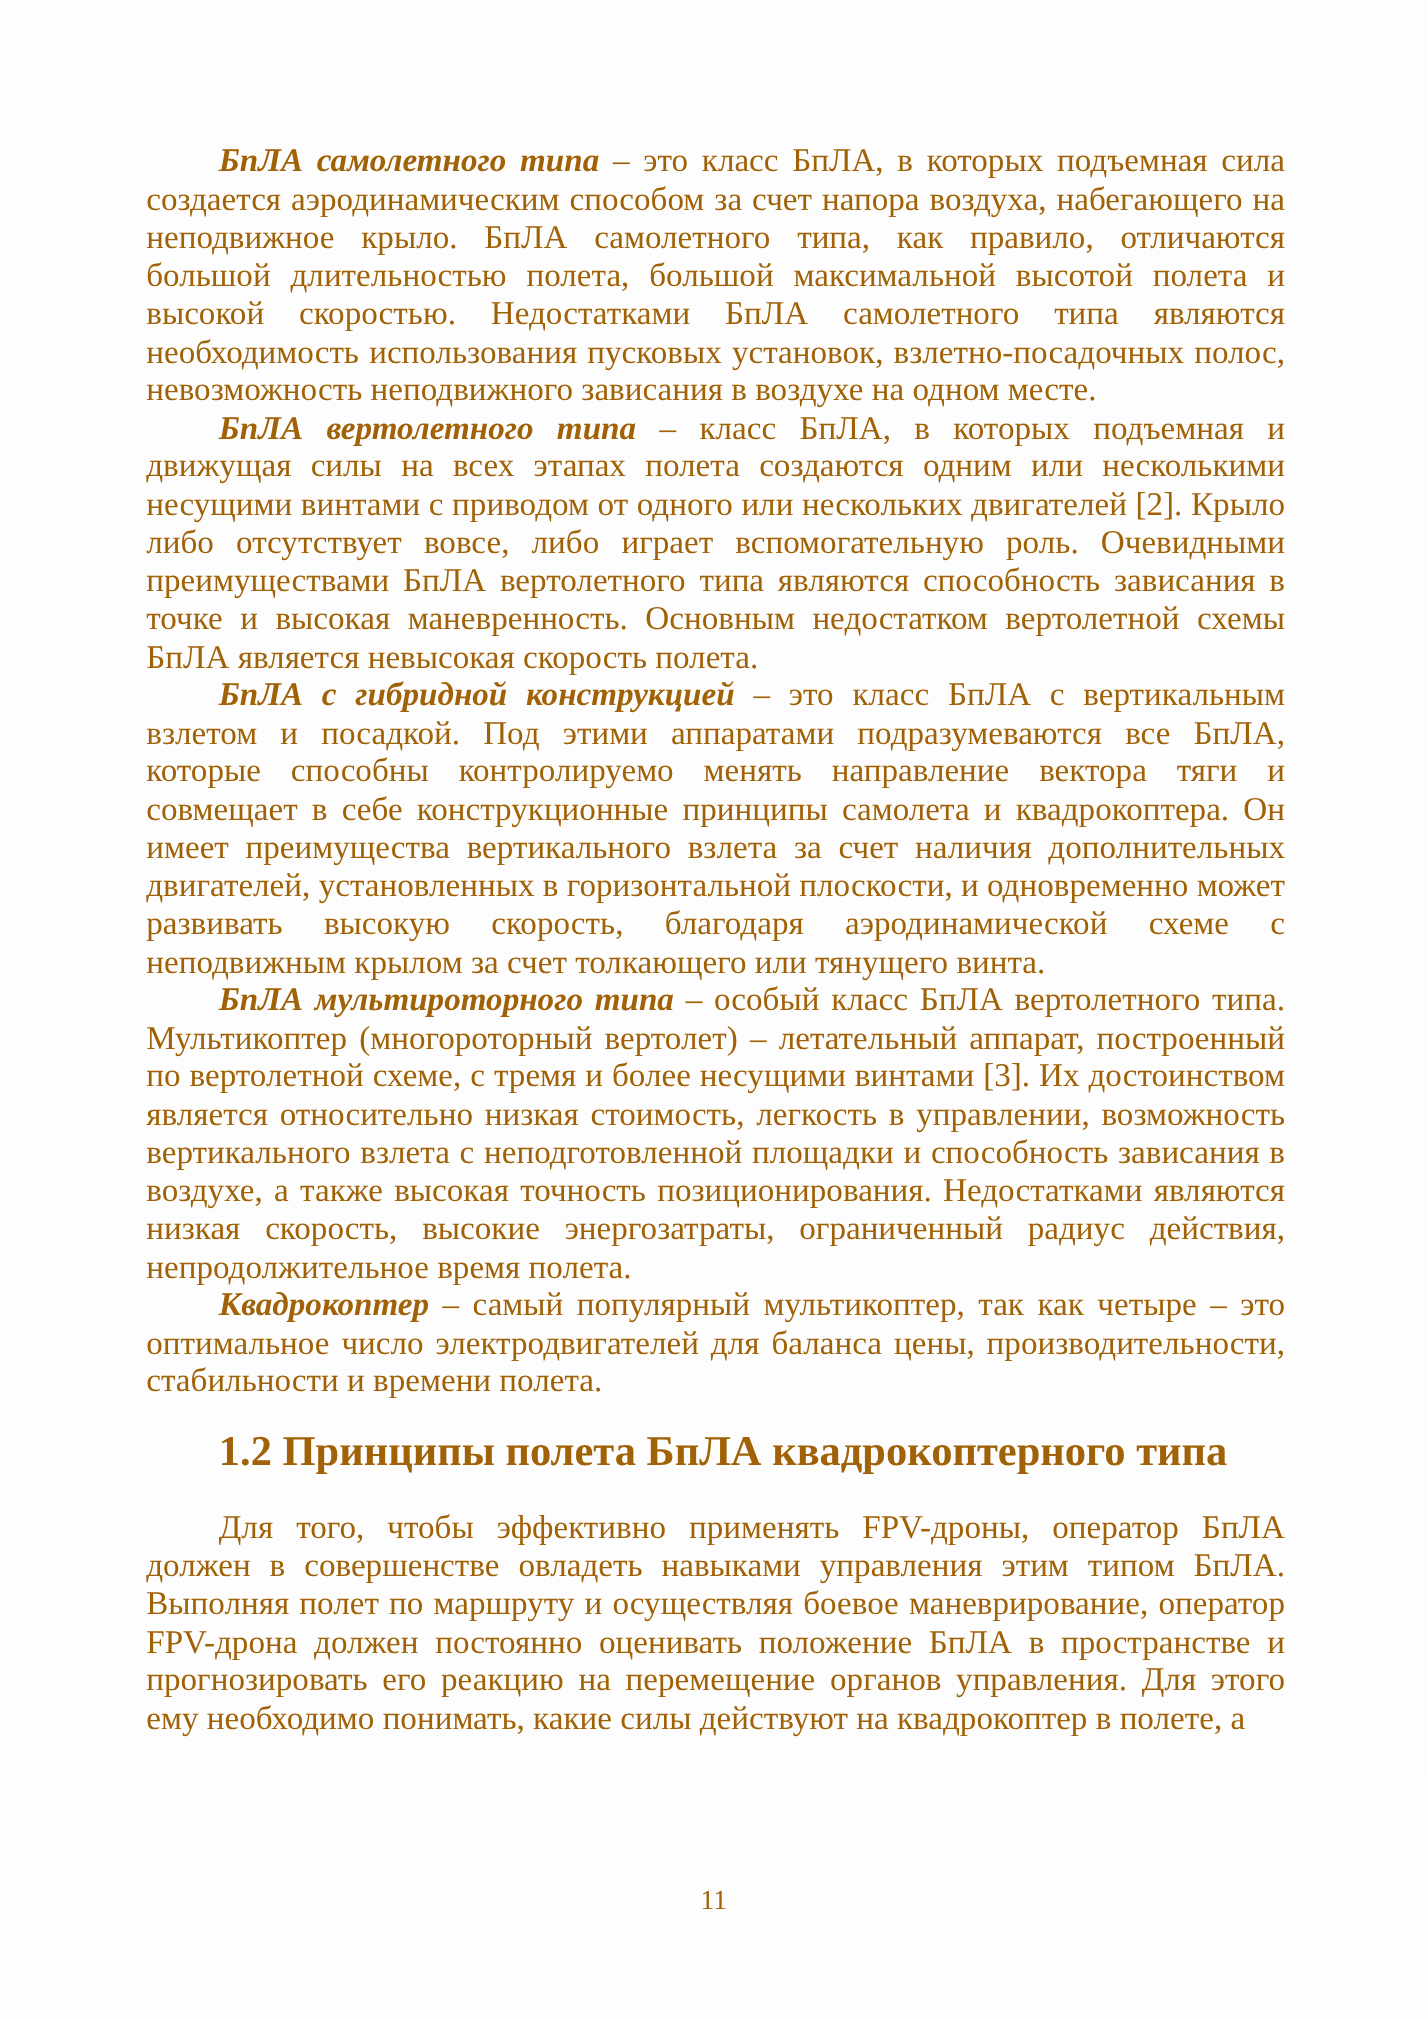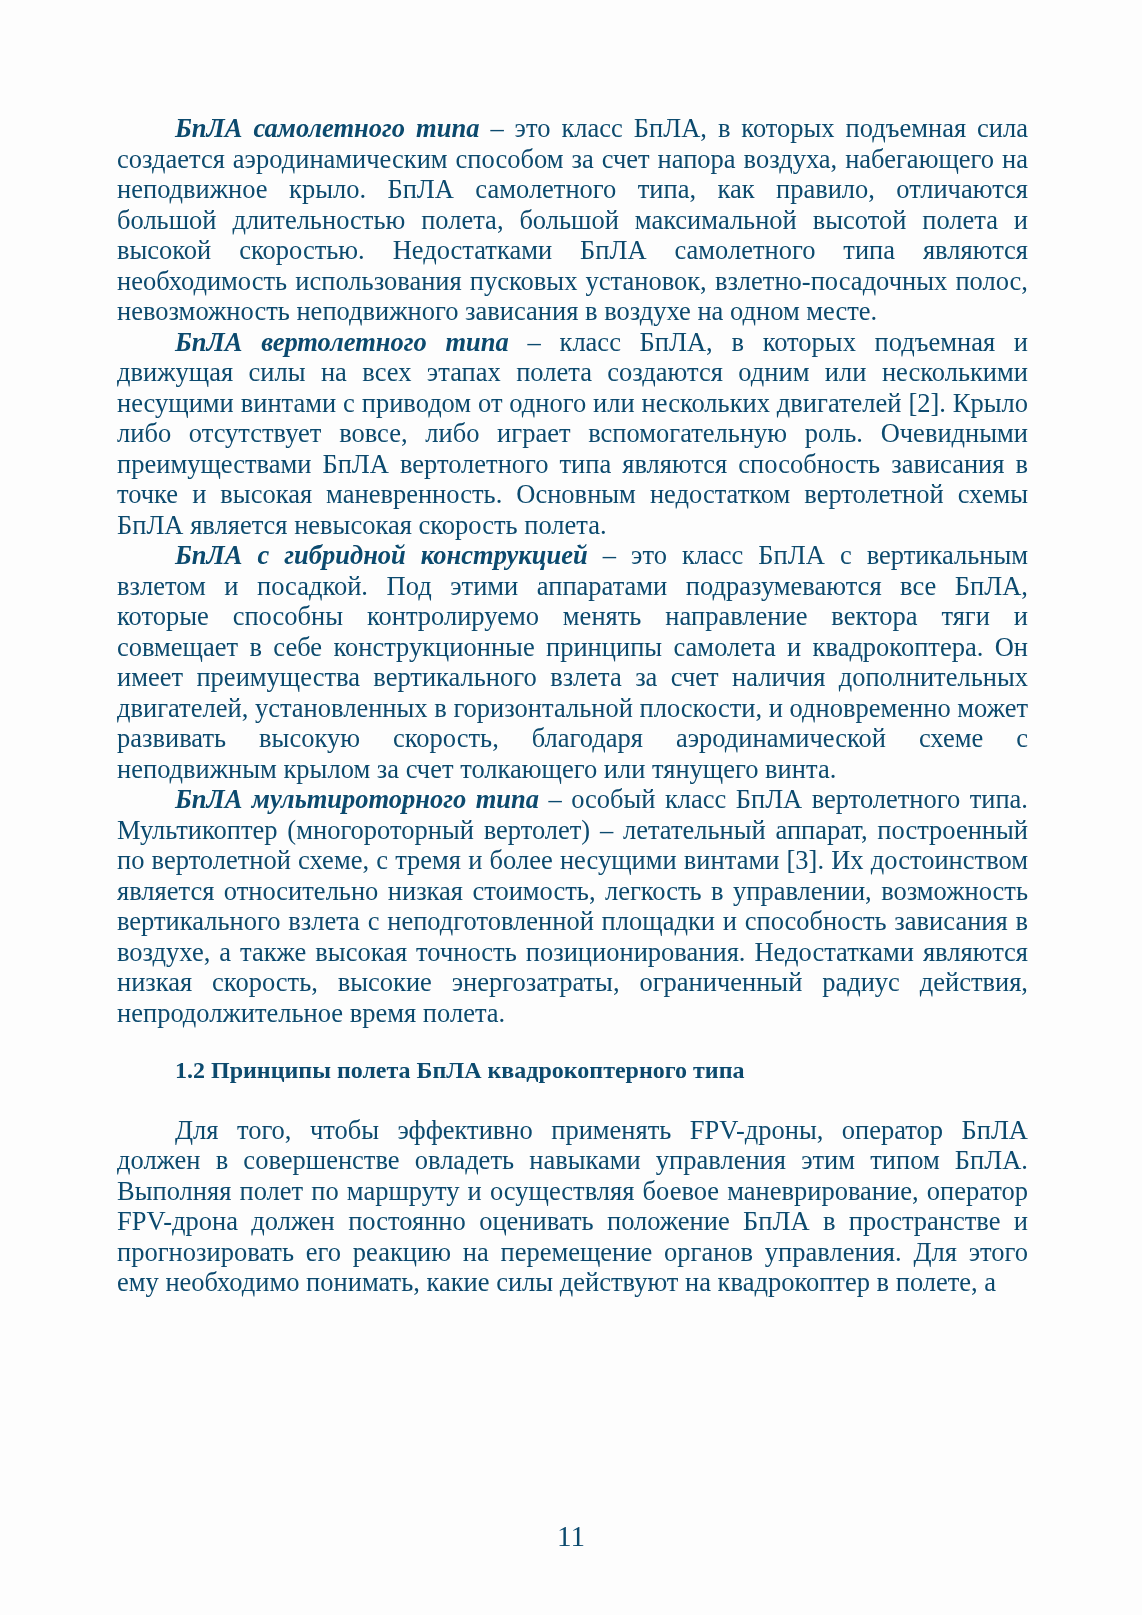--- a/index.html
+++ b/index.html
@@ -5,21 +5,21 @@
   html, body {
     margin: 0;
     padding: 0;
     background: #ffffff;
   }
   .page {
     position: relative;
     width: 1142px;
     height: 1615px;
     background: #fdfdfd;
-    color: #0c4a6e;
+    color: #a16207;
     font-family: "Liberation Serif", "DejaVu Serif", serif;
     overflow: hidden;
   }
   .content {
     position: absolute;
     left: 117px;
     top: 113px;
     width: 911px;
   }
   .para {
@@ -29,51 +29,52 @@
     text-align: justify;
     text-indent: 58px;
     hyphens: none;
   }
   .lead {
     font-weight: bold;
     font-style: italic;
   }
   .section-heading {
     margin: 27px 0 29px 0;
-    font-size: 24px;
+    font-size: 34px;
     line-height: 30.5px;
     font-weight: bold;
     text-indent: 58px;
     text-align: left;
   }
   .page-number {
     position: absolute;
     left: 0;
-    bottom: 64px;
+    bottom: 80px;
     width: 100%;
     text-align: center;
-    font-size: 29px;
+    font-size: 22px;
     line-height: 30.5px;
   }
 </style>
 </head>
 <body>
 
 <div class="page">
   <div class="content">
 
     <p class="para"><span class="lead">БпЛА самолетного типа</span><span> – это класс БпЛА, в которых подъемная сила создается аэродинамическим способом за счет напора воздуха, набегающего на неподвижное крыло. БпЛА самолетного типа, как правило, отличаются большой длительностью полета, большой максимальной высотой полета и высокой скоростью. Недостатками БпЛА самолетного типа являются необходимость использования пусковых установок, взлетно-посадочных полос, невозможность неподвижного зависания в воздухе на одном месте.</span></p>
 
     <p class="para"><span class="lead">БпЛА вертолетного типа</span><span> – класс БпЛА, в которых подъемная и движущая силы на всех этапах полета создаются одним или несколькими несущими винтами с приводом от одного или нескольких двигателей [2]. Крыло либо отсутствует вовсе, либо играет вспомогательную роль. Очевидными преимуществами БпЛА вертолетного типа являются способность зависания в точке и высокая маневренность. Основным недостатком вертолетной схемы БпЛА является невысокая скорость полета.</span></p>
 
     <p class="para"><span class="lead">БпЛА с гибридной конструкцией</span><span> – это класс БпЛА с вертикальным взлетом и посадкой. Под этими аппаратами подразумеваются все БпЛА, которые способны контролируемо менять направление вектора тяги и совмещает в себе конструкционные принципы самолета и квадрокоптера. Он имеет преимущества вертикального взлета за счет наличия дополнительных двигателей, установленных в горизонтальной плоскости, и одновременно может развивать высокую скорость, благодаря аэродинамической схеме с неподвижным крылом за счет толкающего или тянущего винта.</span></p>
 
     <p class="para"><span class="lead">БпЛА мультироторного типа</span><span> – особый класс БпЛА вертолетного типа. Мультикоптер (многороторный вертолет) – летательный аппарат, построенный по вертолетной схеме, с тремя и более несущими винтами [3]. Их достоинством является относительно низкая стоимость, легкость в управлении, возможность вертикального взлета с неподготовленной площадки и способность зависания в воздухе, а также высокая точность позиционирования. Недостатками являются низкая скорость, высокие энергозатраты, ограниченный радиус действия, непродолжительное время полета.</span></p>
 
 
+    <p class="para"><span class="lead">Квадрокоптер</span><span> – самый популярный мультикоптер, так как четыре – это оптимальное число электродвигателей для баланса цены, производительности, стабильности и времени полета.</span></p>
 
     <h2 class="section-heading">1.2 Принципы полета БпЛА квадрокоптерного типа</h2>
 
     <p class="para"><span class="lead"></span><span>Для того, чтобы эффективно применять FPV-дроны, оператор БпЛА должен в совершенстве овладеть навыками управления этим типом БпЛА. Выполняя полет по маршруту и осуществляя боевое маневрирование, оператор FPV-дрона должен постоянно оценивать положение БпЛА в пространстве и прогнозировать его реакцию на перемещение органов управления. Для этого ему необходимо понимать, какие силы действуют на квадрокоптер в полете, а</span></p>
 
   </div>
 
   <div class="page-number">11</div>
 </div>
 

